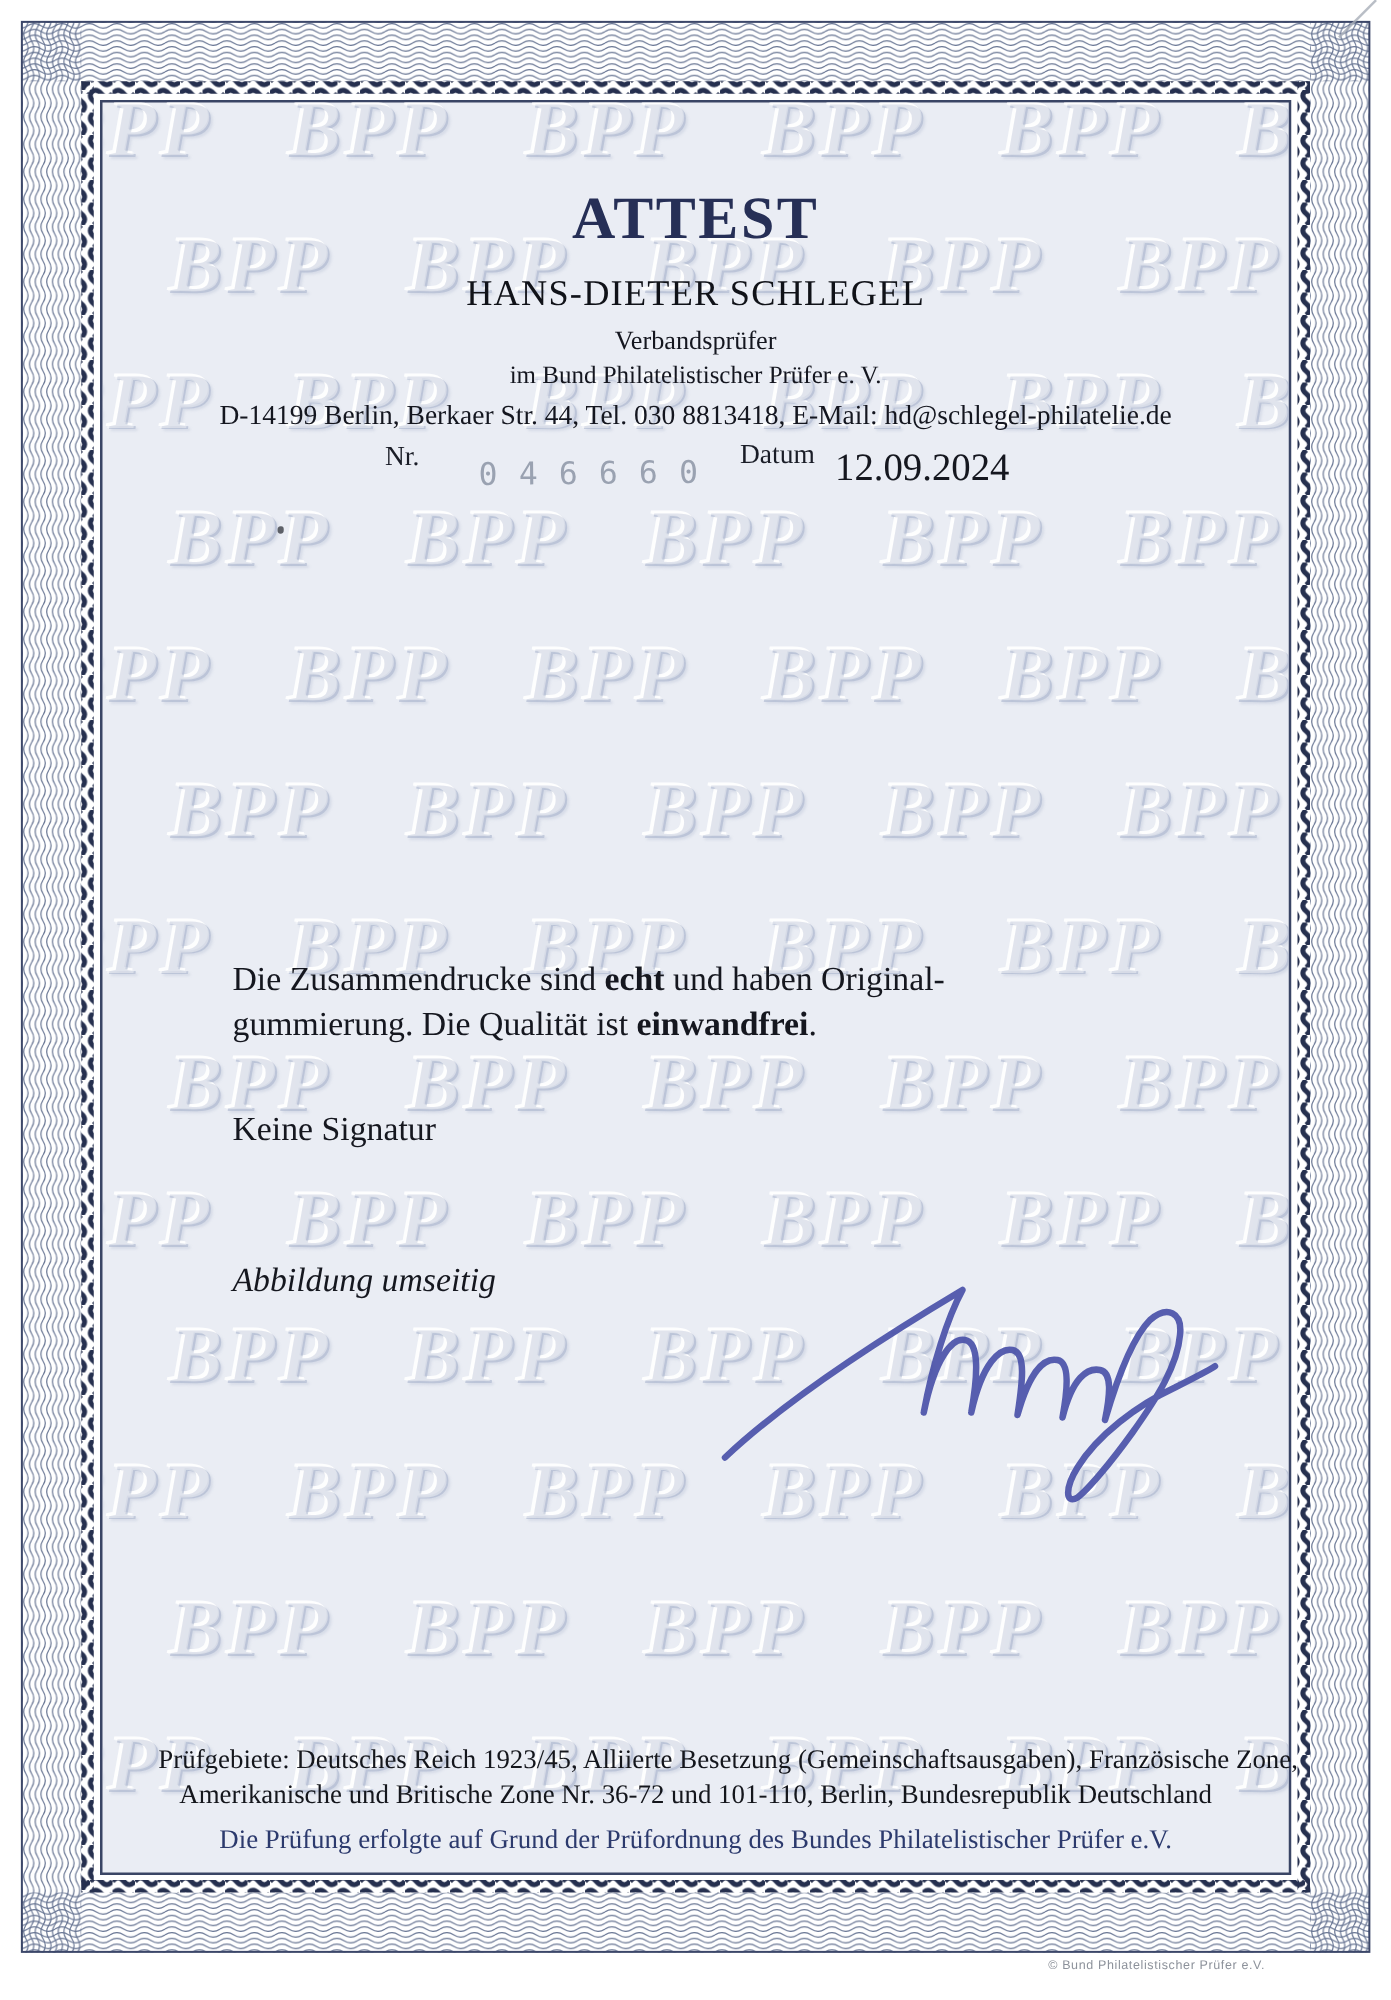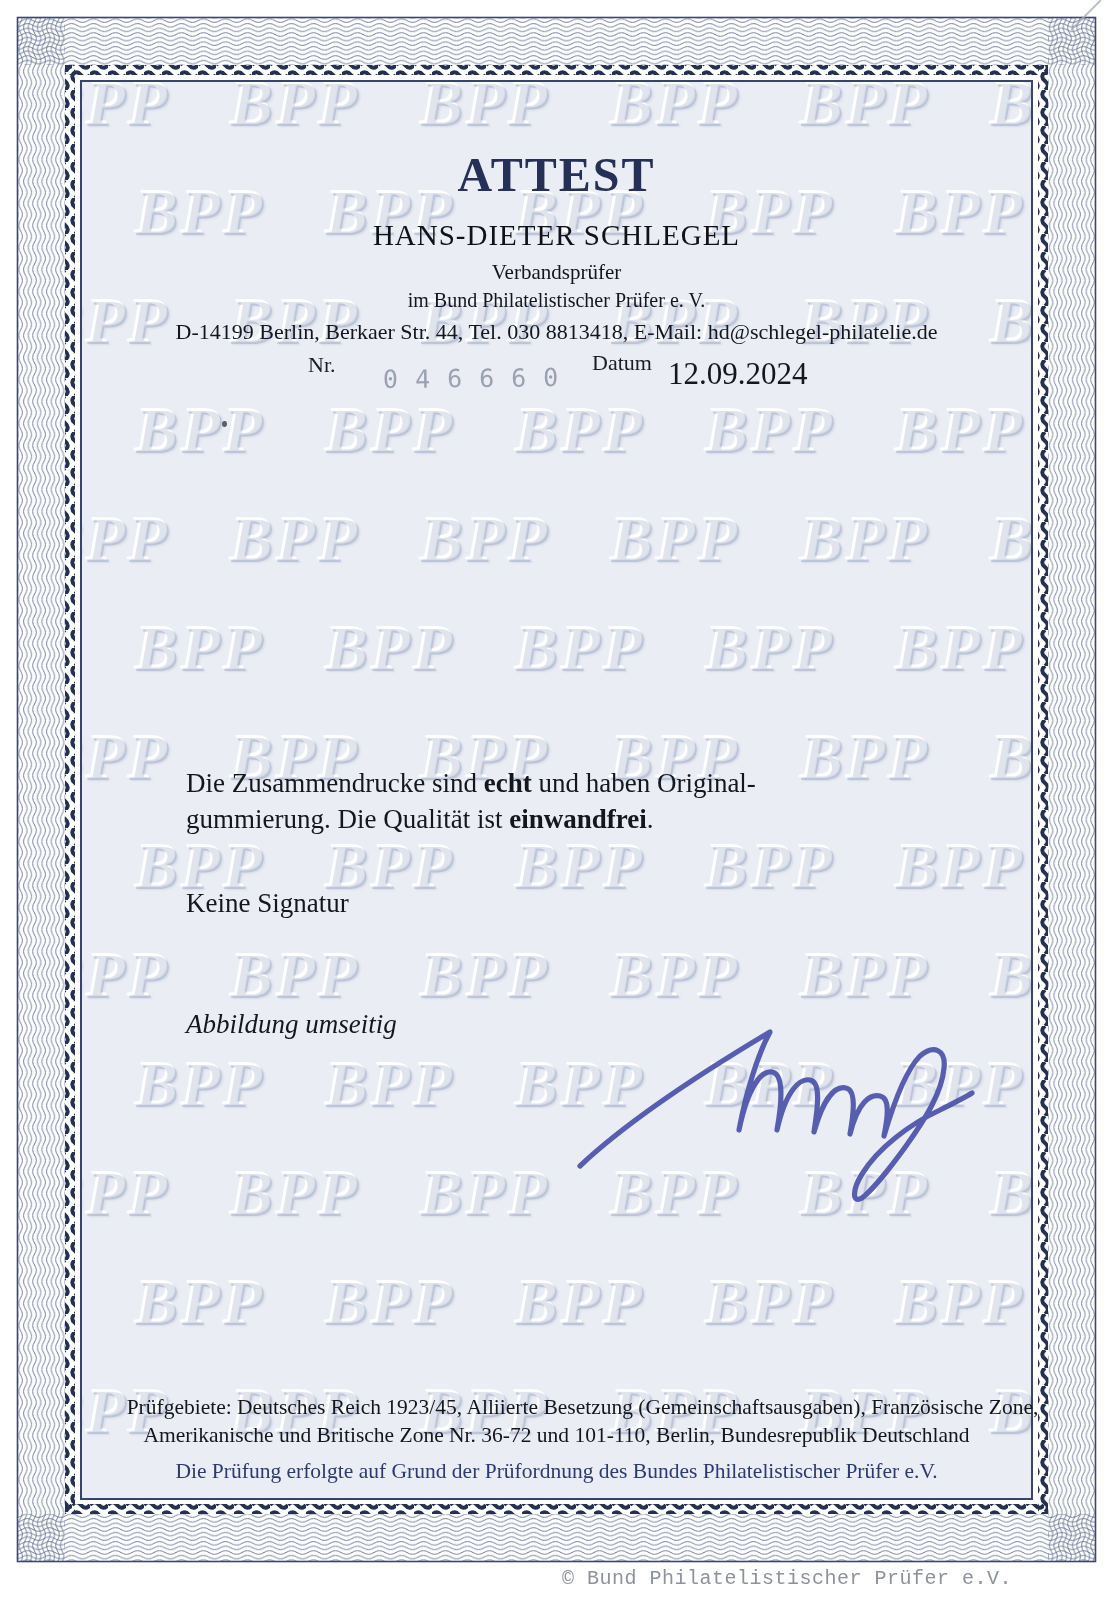--- a/index.html
+++ b/index.html
@@ -51,22 +51,22 @@
   .b{font-weight:700;}
   .desc{line-height:35px;}
   .verdict{line-height:36px;}
   .footer-line{
     position:absolute;left:82px;width:949px;text-align:center;
     font-size:21.5px;color:#14161c;
   }
   .footer-blue{color:#2c3a6d;}
   .copyright{
     position:absolute;top:1567px;right:101px;
-    font-family:Liberation Mono, monospace;
-    font-size:20px;color:#8d929b;letter-spacing:0.5px;
+    font-family:Liberation Sans, sans-serif;
+    font-size:10px;color:#8d929b;letter-spacing:0.5px;
   }
   .sig-svg{position:absolute;left:558px;top:1006px;}
   .ink-dot{
     position:absolute;left:222px;top:421px;width:5px;height:6px;
     background:#3a3d45;border-radius:50% 40% 50% 50%;opacity:0.8;
   }
   .artifact-line{
     position:absolute;right:6px;top:14px;width:42px;height:0;
     border-top:2px solid #a7aeb8;transform:rotate(-45deg);opacity:0.8;
   }

